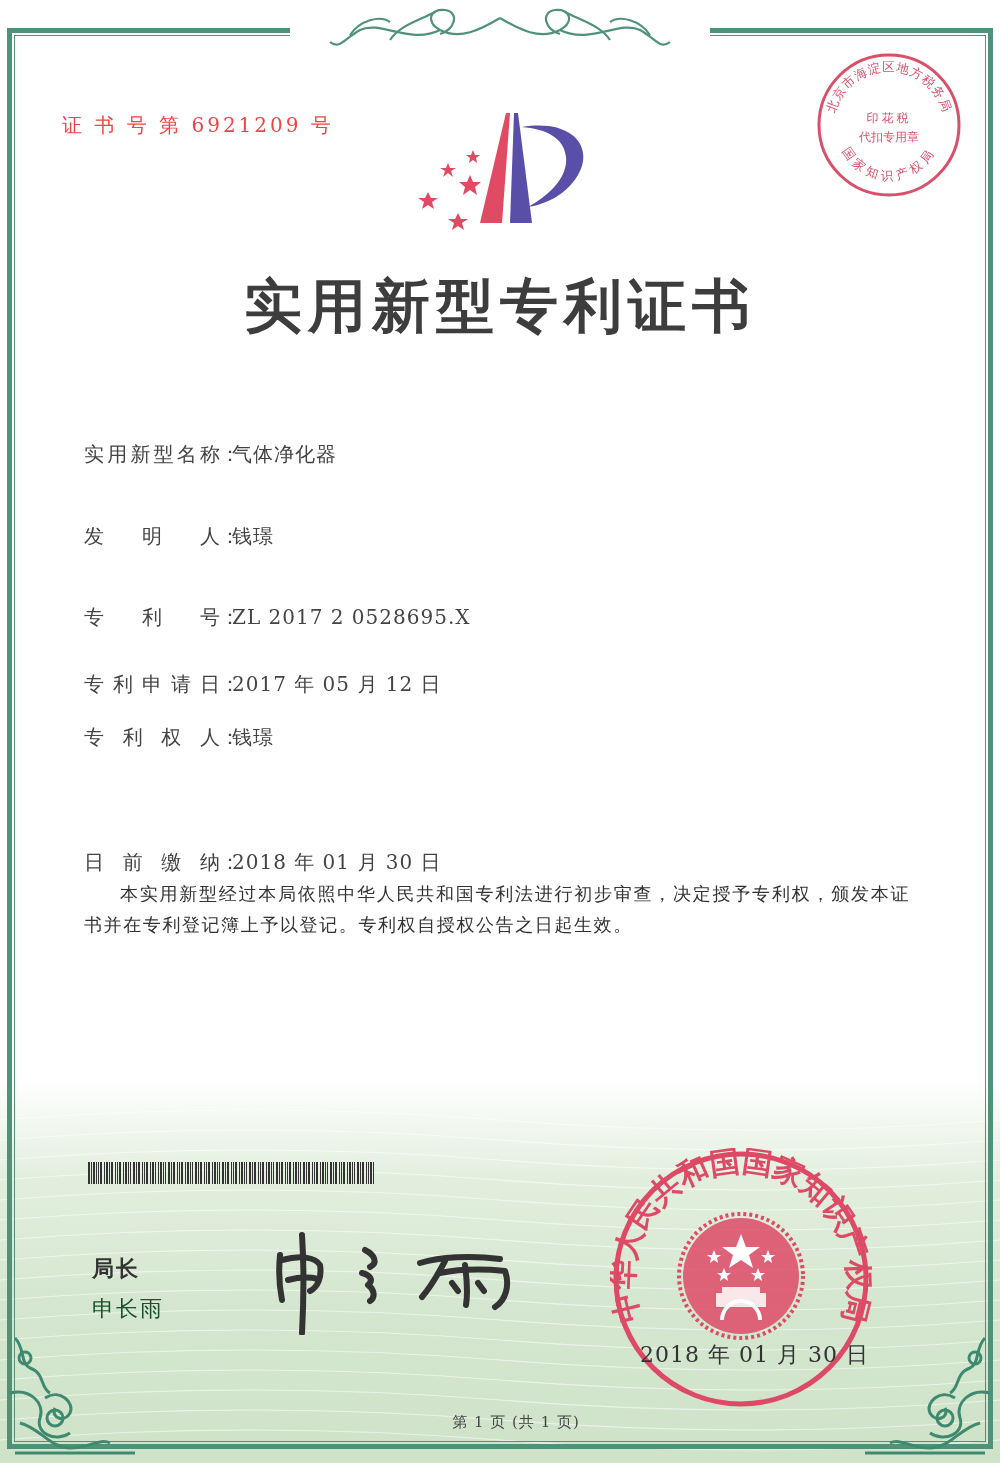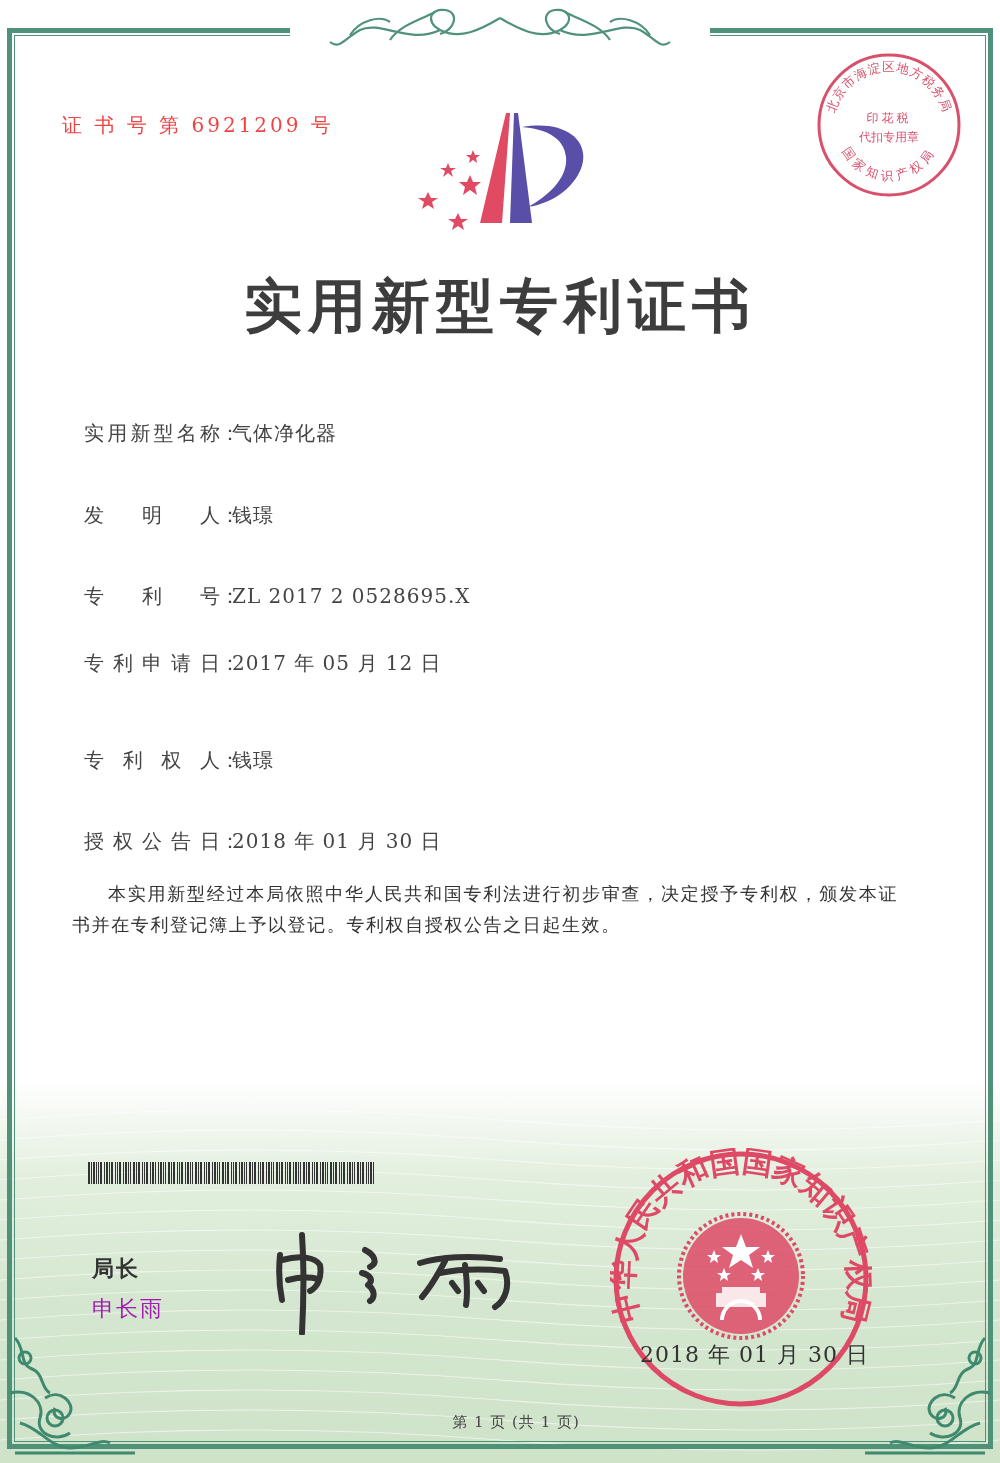--- a/index.html
+++ b/index.html
@@ -41,37 +41,37 @@
   }
 
   .main-title {
     position: absolute; left: 0; right: 0; top: 268px; text-align: center;
     font-size: 58px; letter-spacing: 6px; color: #3d3d3d; font-weight: bold;
     font-family: "DejaVu Serif", serif;
   }
 
   .field {
     position: absolute; left: 84px; font-size: 20px; color: #444;
-    display: flex; align-items: baseline; white-space: pre;
+    display: flex; align-items: baseline; white-space: pre; margin-top: 21px;
   }
   .field .label { display: inline-block; width: 136px; text-align-last: justify; }
   .field .colon { width: 12px; }
   .field .value { letter-spacing: 1px; }
 
   .para {
-    position: absolute; left: 72px; width: 826px;
+    position: absolute; left: 84px; width: 826px;
     font-size: 18px; line-height: 31px; color: #333;
     text-align: justify; letter-spacing: 1.6px;
   }
   .para p { margin: 0; text-indent: 2em; }
 
   .barcode { position: absolute; left: 88px; top: 1162px; width: 286px; height: 22px; }
 
   .director-title { position: absolute; left: 92px; top: 1254px; font-size: 22px; color: #333; font-family: "DejaVu Sans", sans-serif; letter-spacing: 2px; font-weight: bold; }
-  .director-name { position: absolute; left: 92px; top: 1294px; font-size: 22px; color: #a21caf; font-family: "DejaVu Sans", sans-serif; letter-spacing: 2px; }
+  .director-name { position: absolute; left: 92px; top: 1294px; font-size: 22px; color: #14532d; font-family: "DejaVu Sans", sans-serif; letter-spacing: 2px; }
   .signature { position: absolute; left: 270px; top: 1225px; width: 250px; height: 110px; }
 
   .seal { position: absolute; left: 610px; top: 1148px; width: 262px; height: 262px; }
   .seal-date {
     position: absolute; left: 640px; top: 1340px; font-size: 22px; color: #333;
     letter-spacing: 1px;
   }
   .page-no {
     position: absolute; left: 0; right: 0; top: 1413px; text-align: center;
     font-size: 15px; color: #444; letter-spacing: 1px; padding-left: 32px;
@@ -181,25 +181,25 @@
 </div>
 <div class="field" style="top:502px">
   <span class="label">发　明　人</span><span class="colon">：</span><span class="value">钱璟</span>
 </div>
 <div class="field" style="top:583px">
   <span class="label">专　利　号</span><span class="colon">：</span><span class="value">ZL 2017 2 0528695.X</span>
 </div>
 <div class="field" style="top:650px">
   <span class="label">专利申请日</span><span class="colon">：</span><span class="value">2017 年 05 月 12 日</span>
 </div>
-<div class="field" style="top:747px">
+<div class="field" style="top:703px">
   <span class="label">专 利 权 人</span><span class="colon">：</span><span class="value">钱璟</span>
 </div>
 <div class="field" style="top:828px">
-  <span class="label">授权公告日</span><span class="colon">：</span><span class="value">2018 年 01 月 30 日</span>
+  <span class="label">日前缴纳</span><span class="colon">：</span><span class="value">2018 年 01 月 30 日</span>
 </div>
 
 <div class="para" style="top:878px">
   <p>本实用新型经过本局依照中华人民共和国专利法进行初步审查，决定授予专利权，颁发本证书并在专利登记簿上予以登记。专利权自授权公告之日起生效。</p>
 </div>
 
 <svg class="barcode" viewBox="0 0 286 22" preserveAspectRatio="none">
   <g fill="#333">
     <rect x="0" y="0" width="2" height="22"></rect>
       <rect x="3" y="0" width="1" height="22"></rect>

